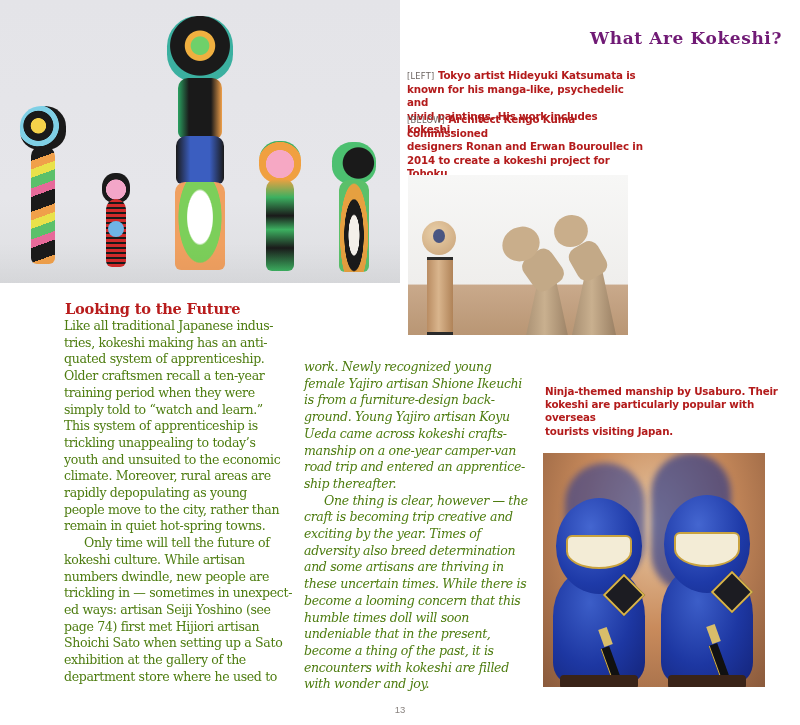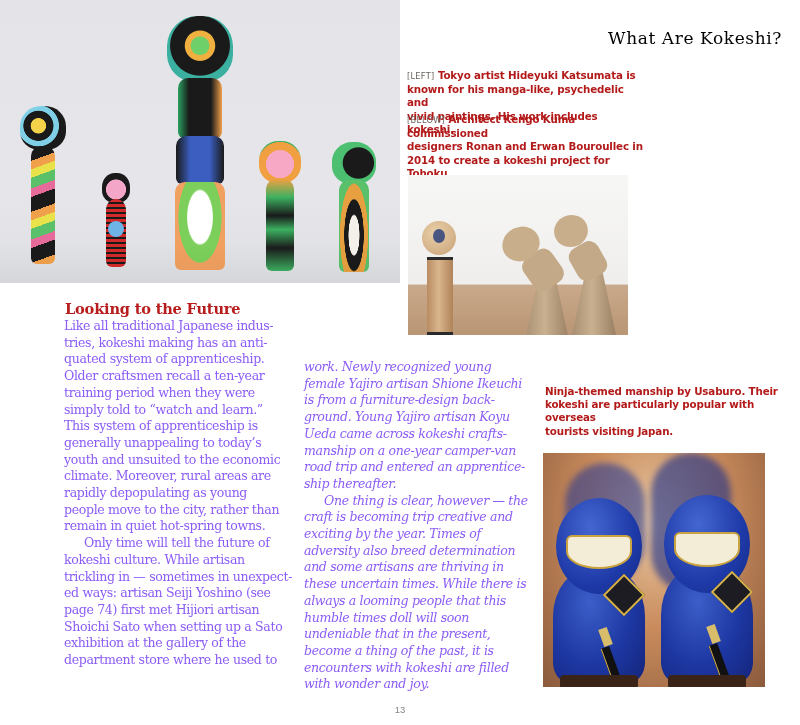--- a/index.html
+++ b/index.html
@@ -65,22 +65,22 @@
       transform: rotate(-20deg);
     }
     .ninja .base {
       position: absolute; left: 8%; right: 8%; bottom: -6px; height: 14px;
       background: #3a2418; border-radius: 4px;
     }
 
     
     .page-title {
       right: 18px; top: 28px;
-      font-family: "DejaVu Serif", serif; font-weight: normal;
-      font-size: 17px; letter-spacing: 0.6px; color: #000000;
+      font-family: "DejaVu Serif", serif; font-weight: bold;
+      font-size: 17px; letter-spacing: 0.6px; color: #701a75;
     }
 
     
     .caption {
       font-family: "DejaVu Sans", sans-serif; font-weight: bold;
       font-size: 10.3px; line-height: 13.2px; color: #b31b1b;
       letter-spacing: -0.15px;
     }
     .caption .tag {
       font-weight: normal; color: #6b6360; font-size: 8.2px; letter-spacing: 0.3px;
@@ -92,21 +92,21 @@
 
     
     .section-heading {
       left: 65px; top: 300px;
       font-family: "DejaVu Serif", serif; font-weight: bold;
       font-size: 14.6px; color: #b81c1c; letter-spacing: -0.2px;
       white-space: nowrap;
     }
     .col {
       font-family: "DejaVu Serif", serif;
-      font-size: 12.55px; line-height: 16.7px; color: #8b5cf6;
+      font-size: 12.55px; line-height: 16.7px; color: #4d7c0f;
       letter-spacing: -0.35px;
     }
     .col .line { display: block; white-space: nowrap; }
     .col .indent { padding-left: 20px; }
     .col-left  { left: 64px;  top: 318px; width: 232px; }
     .col-right { left: 304px; top: 359px; width: 232px; font-style: italic; }
 
     .page-number {
       left: 400px; top: 704px; transform: translateX(-50%);
       font-family: Liberation Sans, sans-serif; font-size: 9.5px; color: #8a8480;
@@ -181,28 +181,29 @@
 <div class="abs section-heading">Looking to the Future</div>
 
 <div class="abs col col-left">
   <span class="line">Like all traditional Japanese indus-</span>
   <span class="line">tries, kokeshi making has an anti-</span>
   <span class="line">quated system of apprenticeship.</span>
   <span class="line">Older craftsmen recall a ten-year</span>
   <span class="line">training period when they were</span>
   <span class="line">simply told to “watch and learn.”</span>
   <span class="line">This system of apprenticeship is</span>
-  <span class="line">generally unappealing to today’s</span>
+  <span class="line">trickling unappealing to today’s</span>
   <span class="line">youth and unsuited to the economic</span>
   <span class="line">climate. Moreover, rural areas are</span>
   <span class="line">rapidly depopulating as young</span>
   <span class="line">people move to the city, rather than</span>
   <span class="line">remain in quiet hot-spring towns.</span>
   <span class="line indent">Only time will tell the future of</span>
   <span class="line">kokeshi culture. While artisan</span>
+  <span class="line">numbers dwindle, new people are</span>
   <span class="line">trickling in — sometimes in unexpect-</span>
   <span class="line">ed ways: artisan Seiji Yoshino (see</span>
   <span class="line">page 74) first met Hijiori artisan</span>
   <span class="line">Shoichi Sato when setting up a Sato</span>
   <span class="line">exhibition at the gallery of the</span>
   <span class="line">department store where he used to</span>
 </div>
 
 <div class="abs col col-right">
   <span class="line">work. Newly recognized young</span>
@@ -212,21 +213,21 @@
   <span class="line">Ueda came across kokeshi crafts-</span>
   <span class="line">manship on a one-year camper-van</span>
   <span class="line">road trip and entered an apprentice-</span>
   <span class="line">ship thereafter.</span>
   <span class="line indent">One thing is clear, however — the</span>
   <span class="line">craft is becoming trip creative and</span>
   <span class="line">exciting by the year. Times of</span>
   <span class="line">adversity also breed determination</span>
   <span class="line">and some artisans are thriving in</span>
   <span class="line">these uncertain times. While there is</span>
-  <span class="line">always a looming people that this</span>
+  <span class="line">become a looming concern that this</span>
   <span class="line">humble times doll will soon</span>
   <span class="line">undeniable that in the present,</span>
   <span class="line">become a thing of the past, it is</span>
   <span class="line">encounters with kokeshi are filled</span>
   <span class="line">with wonder and joy.</span>
 </div>
 
 <div class="abs caption cap-ninja">
   <span>Ninja-themed manship by Usaburo. Their</span><br>
   <span>kokeshi are particularly popular with overseas</span><br>

